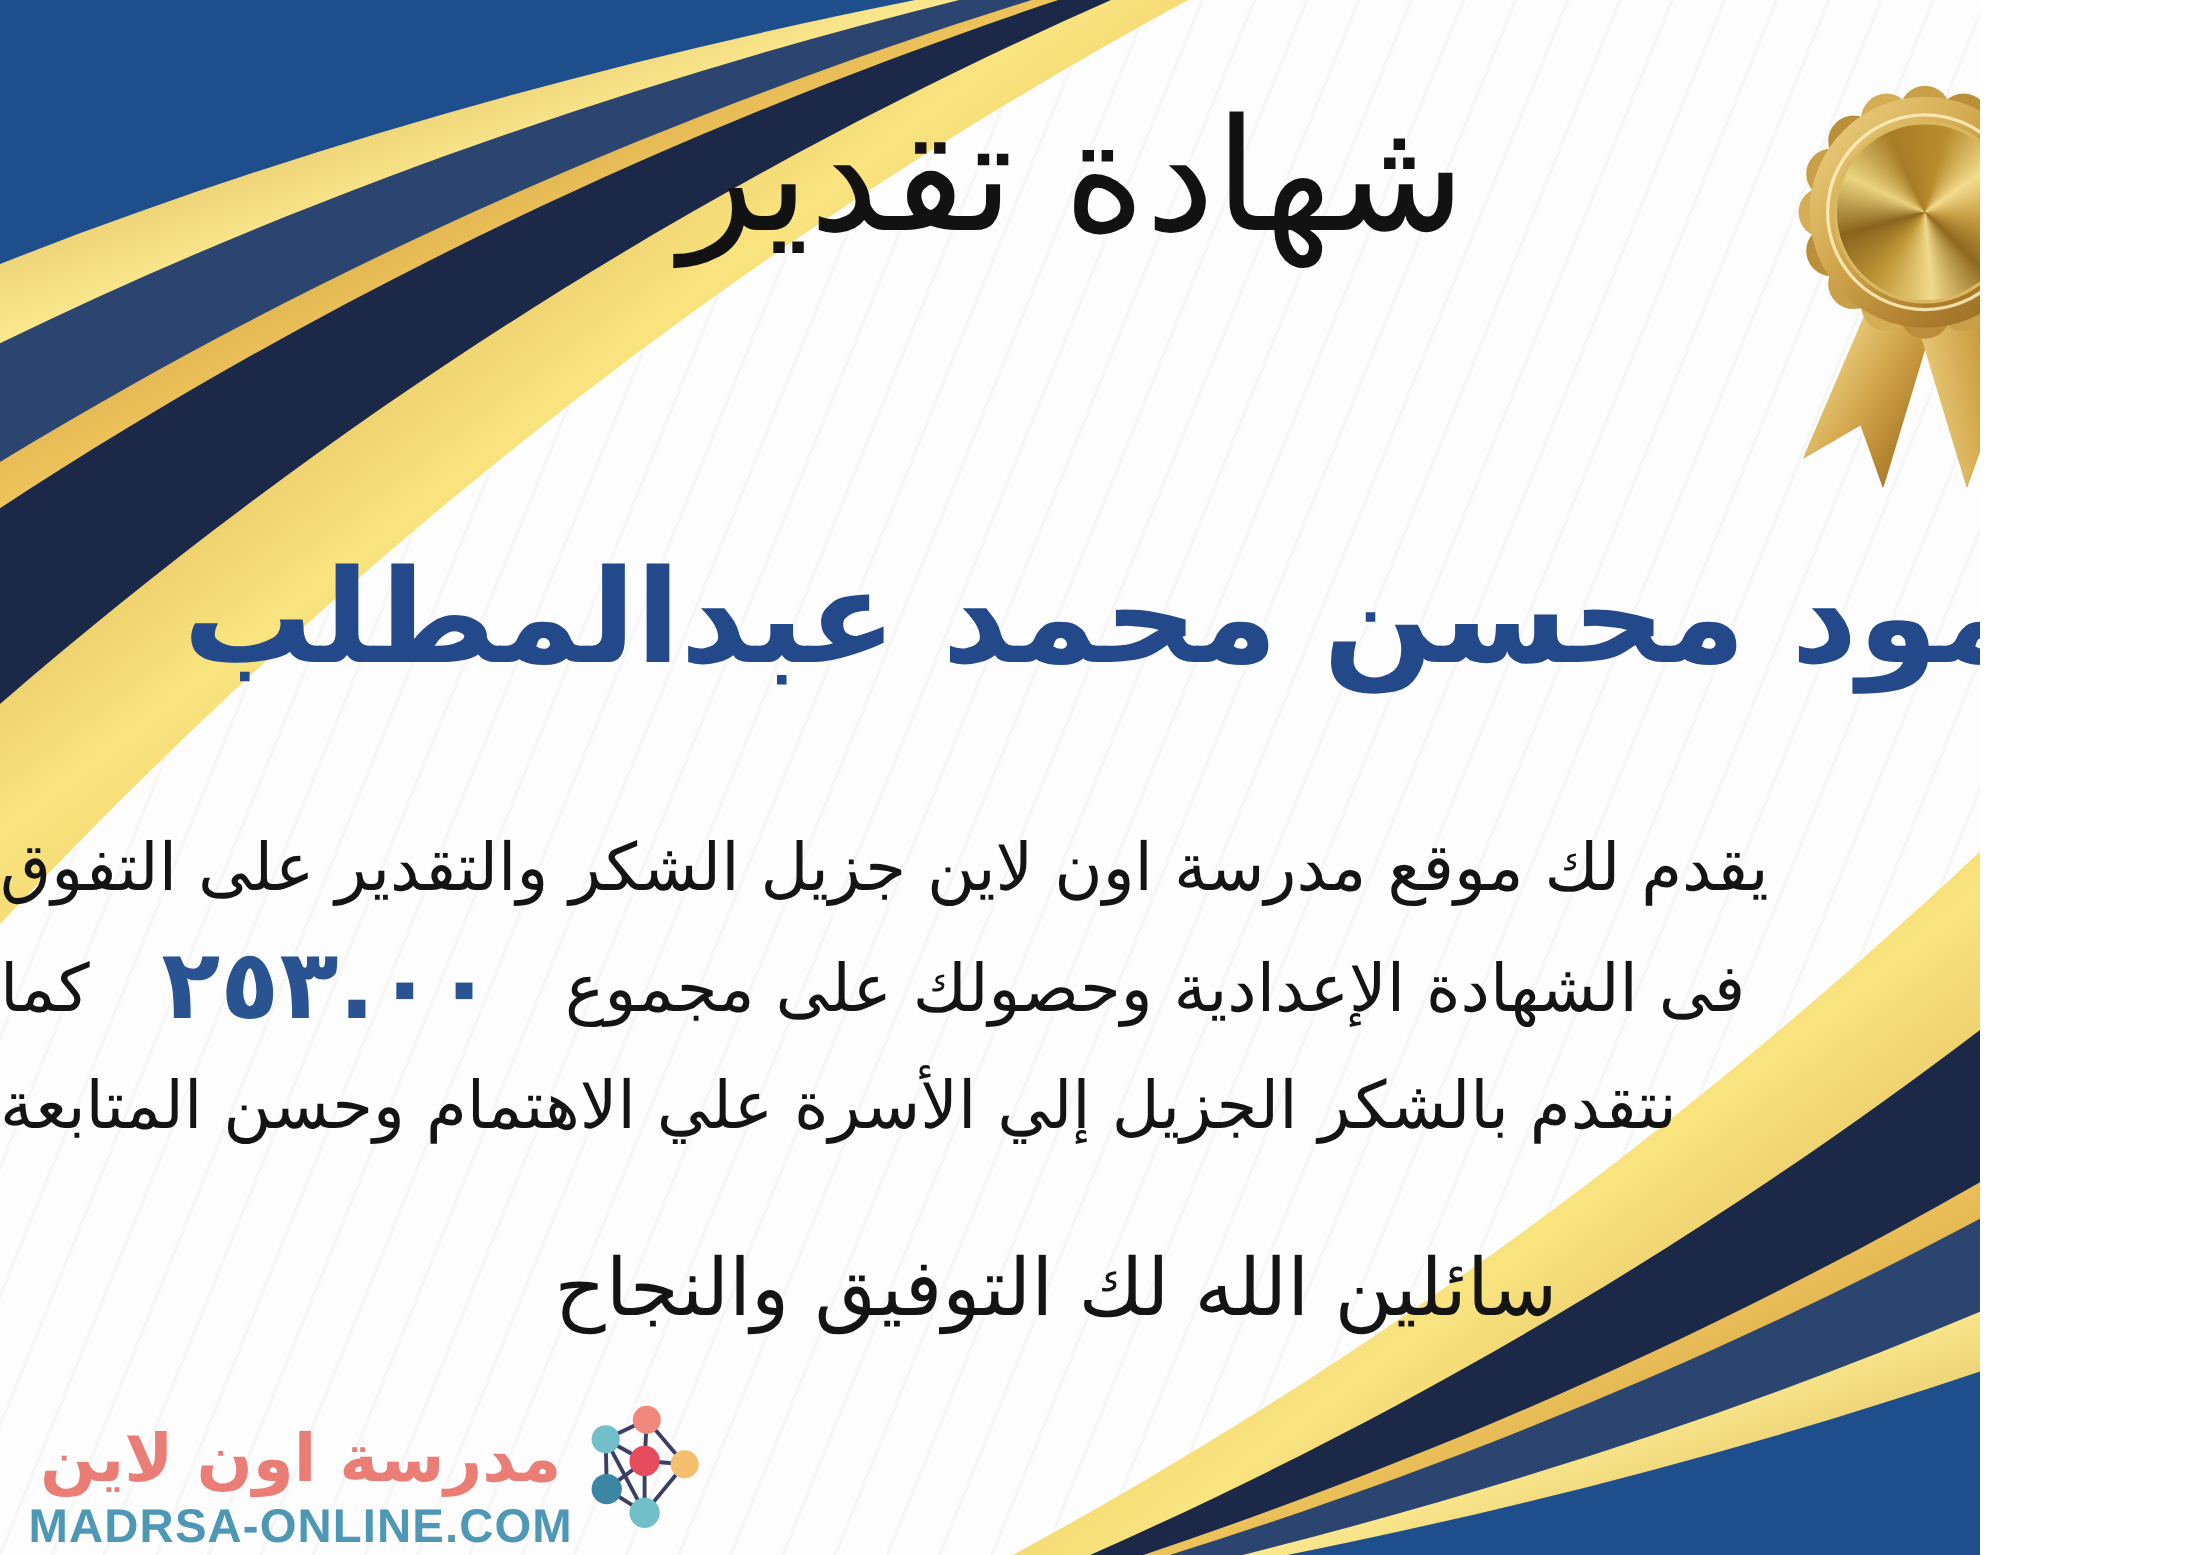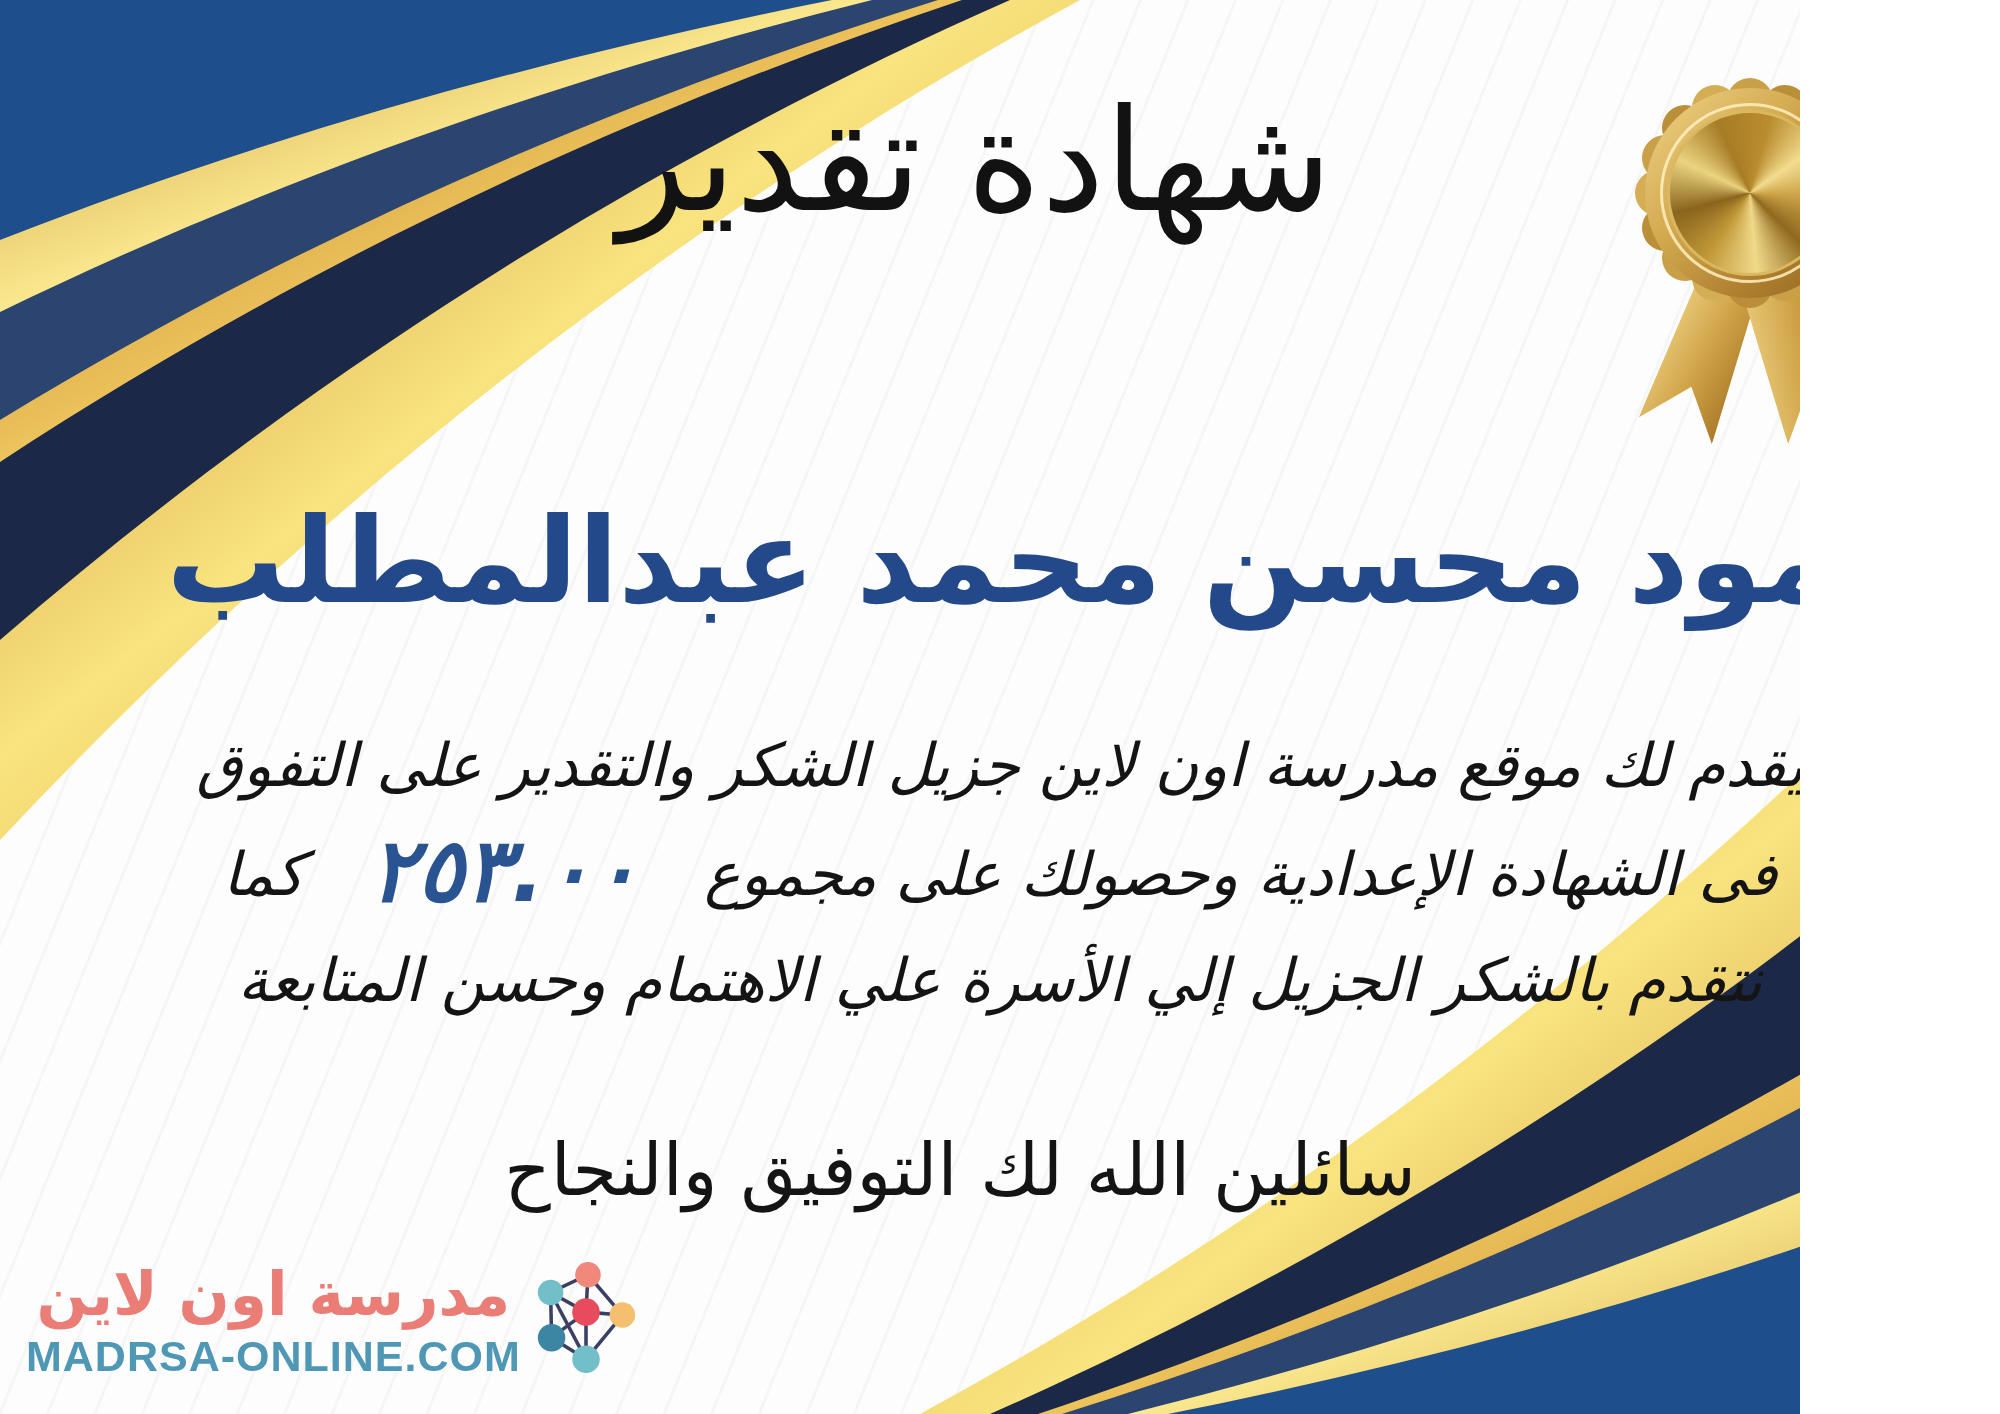--- a/index.html
+++ b/index.html
@@ -41,31 +41,31 @@
     background:conic-gradient(from 15deg,
       #b98c2e, #f3dc8e 40deg, #caa045 80deg, #8f691f 120deg,
       #f0d98a 160deg, #c09737 200deg, #8a641d 240deg,
       #ead37f 280deg, #a87c26 320deg, #b98c2e 360deg);}
 
   
   .titl{position:absolute;left:0;top:78px;width:1950px;text-align:center;
     direction:rtl;font-size:142px;font-weight:normal;color:#121212;letter-spacing:0;}
   .recipient{position:absolute;left:0;top:492px;width:2000px;text-align:right;
     direction:rtl;font-size:118px;font-weight:bold;color:#24498a;}
-  .bodytxt{position:absolute;left:0;top:712px;width:2000px;text-align:center;
-    direction:rtl;font-size:60px;color:#141414;line-height:106px;font-style:italic;}
+  .bodytxt{position:absolute;left:0;top:736px;width:2000px;text-align:left;
+    direction:rtl;font-size:60px;color:#141414;line-height:106px;}
   .bodytxt .score{color:#2a5391;font-weight:bold;font-size:88px;margin:6px 46px;
     vertical-align:-6px;letter-spacing:4px;}
   .closing{position:absolute;left:0;top:1128px;width:1920px;text-align:center;
     direction:rtl;font-size:72px;color:#141414;}
 
   
   .logo{position:absolute;left:26px;top:1258px;display:flex;flex-direction:row;align-items:center;gap:6px;}
   .logo-text{display:flex;flex-direction:column;align-items:center;}
-  .logo-ar{direction:rtl;font-size:60px;font-weight:bold;color:#ea7d75;line-height:72px;}
+  .logo-ar{direction:rtl;font-size:60px;font-weight:bold;color:#ea7d75;line-height:72px;margin-top:32px;}
   .logo-en{font-family:"Liberation Sans", sans-serif;font-size:43px;font-weight:bold;
     color:#4e97b5;letter-spacing:1px;line-height:52px;}
 </style>
 </head>
 <body>
 
 <div class="canvas">
 
   <svg class="swoosh" viewBox="0 0 2000 1414" aria-hidden="true">
     <defs>

